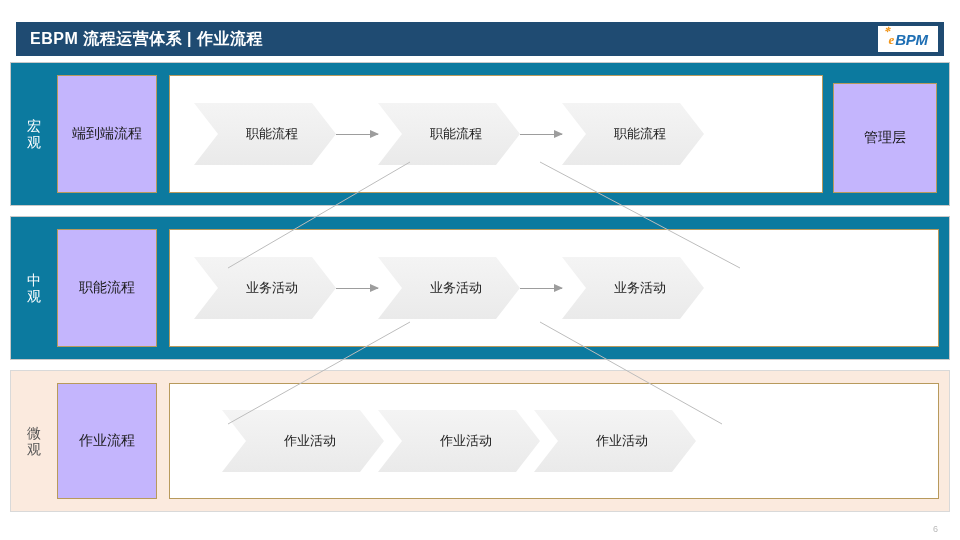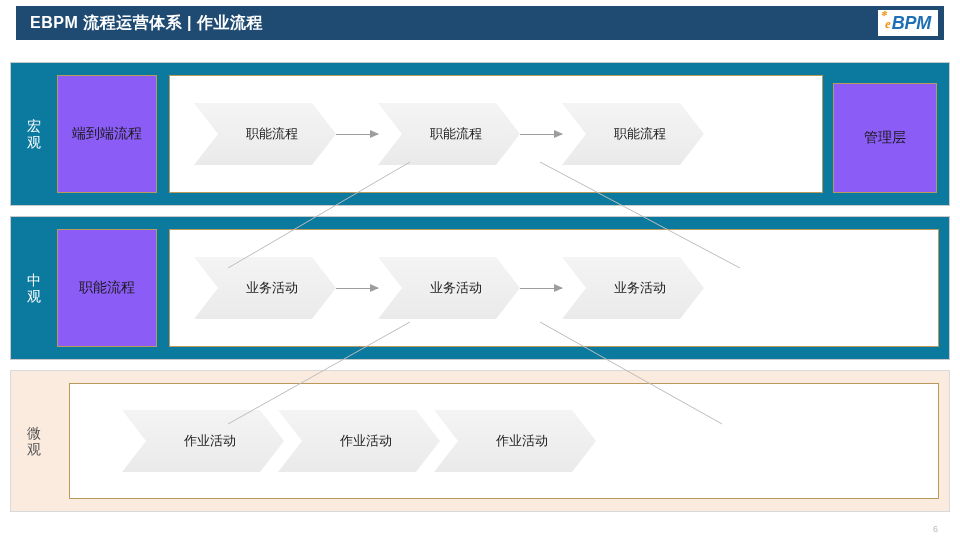--- a/index.html
+++ b/index.html
@@ -11,21 +11,21 @@
   }
   #slide {
     position: relative;
     width: 960px; height: 540px;
     background: #ffffff;
   }
 
   
   #titlebar {
     position: absolute;
-    left: 16px; top: 6px;
+    left: 16px; top: 22px;
     width: 928px; height: 34px;
     background: #1f4b72;
     display: flex; align-items: center;
   }
   #title-text {
     color: #ffffff;
     font-size: 16px;
     font-weight: bold;
     letter-spacing: 0.5px;
     margin-left: 14px;
@@ -50,21 +50,21 @@
   }
   #logo-e::before {
     content: "✻";
     position: absolute;
     top: -6px; left: -4px;
     font-size: 7px;
     color: #f0951a;
   }
   #logo-bpm {
     color: #1f6fb4;
-    font-size: 18px;
+    font-size: 15px;
     font-weight: bold;
     font-style: italic;
     letter-spacing: -0.3px;
   }
 
   
   .band {
     position: absolute;
     left: 10px;
     width: 940px;
@@ -85,21 +85,21 @@
     font-size: 14px;
     line-height: 1.15;
     text-align: center;
     white-space: pre-line;
   }
   .teal .level-label  { color: #ffffff; }
   .peach .level-label { color: #555555; }
 
   
   .card {
-    background: #8b5cf6;
+    background: #c4b5fd;
     border: 1px solid #b89a5c;
     display: flex; align-items: center; justify-content: center;
     font-size: 14px;
     color: #1a1a1a;
     white-space: nowrap;
   }
   .card-left {
     width: 100px;
     margin: 12px 0 12px 0;
     flex: 0 0 100px;
@@ -228,20 +228,21 @@
         <div class="chev" style="flex:0 0 142px">
           <span class="chev-label">业务活动</span>
         </div>
       </div>
     </div>
   </div>
 
   <div class="band peach" id="band-micro">
     <div class="level-label">微
 观</div>
+    <div class="card card-left">作业流程</div>
     <div class="strip">
       <div class="chev-row">
         <div style="flex:0 0 52px"></div>
         <div class="chev" style="flex:0 0 162px">
           <span class="chev-label">作业活动</span>
         </div>
         <div class="chev" style="flex:0 0 162px; margin-left:-6px">
           <span class="chev-label">作业活动</span>
         </div>
         <div class="chev" style="flex:0 0 162px; margin-left:-6px">

